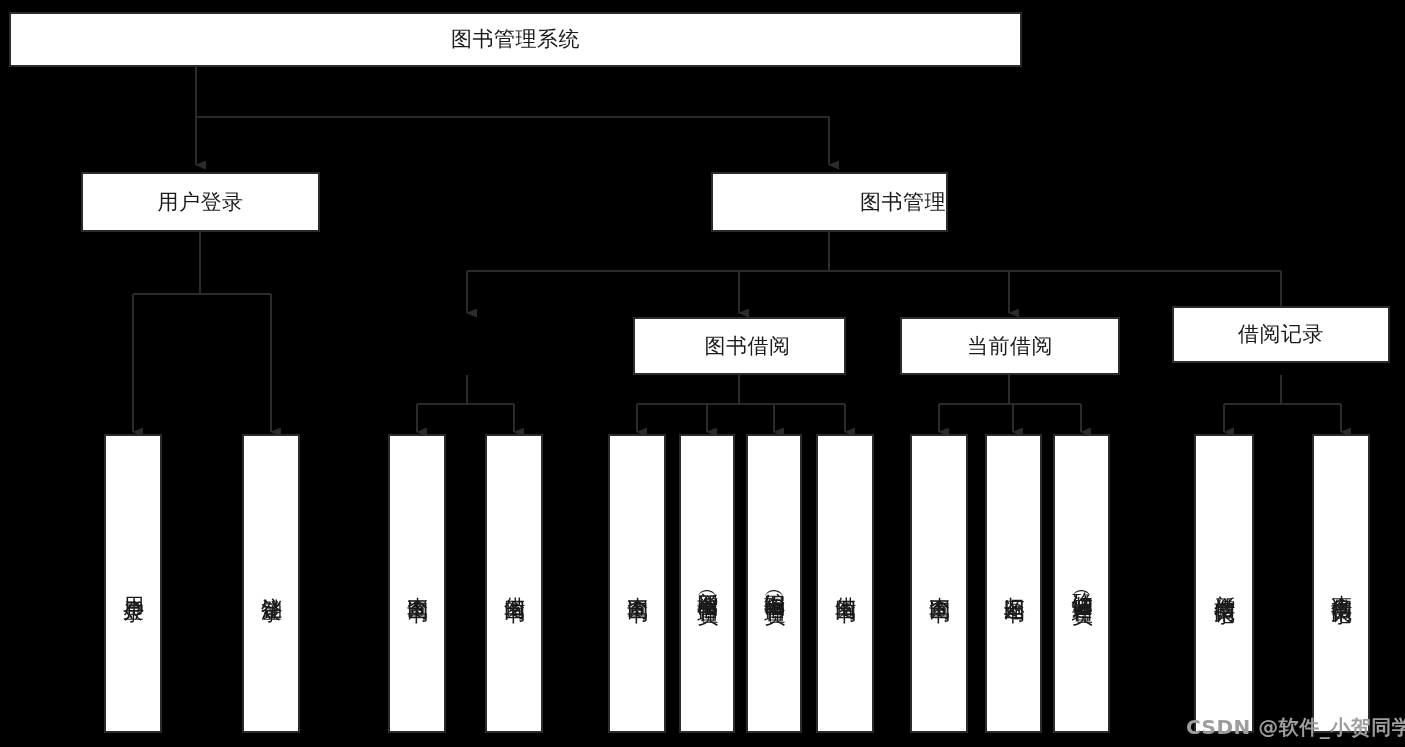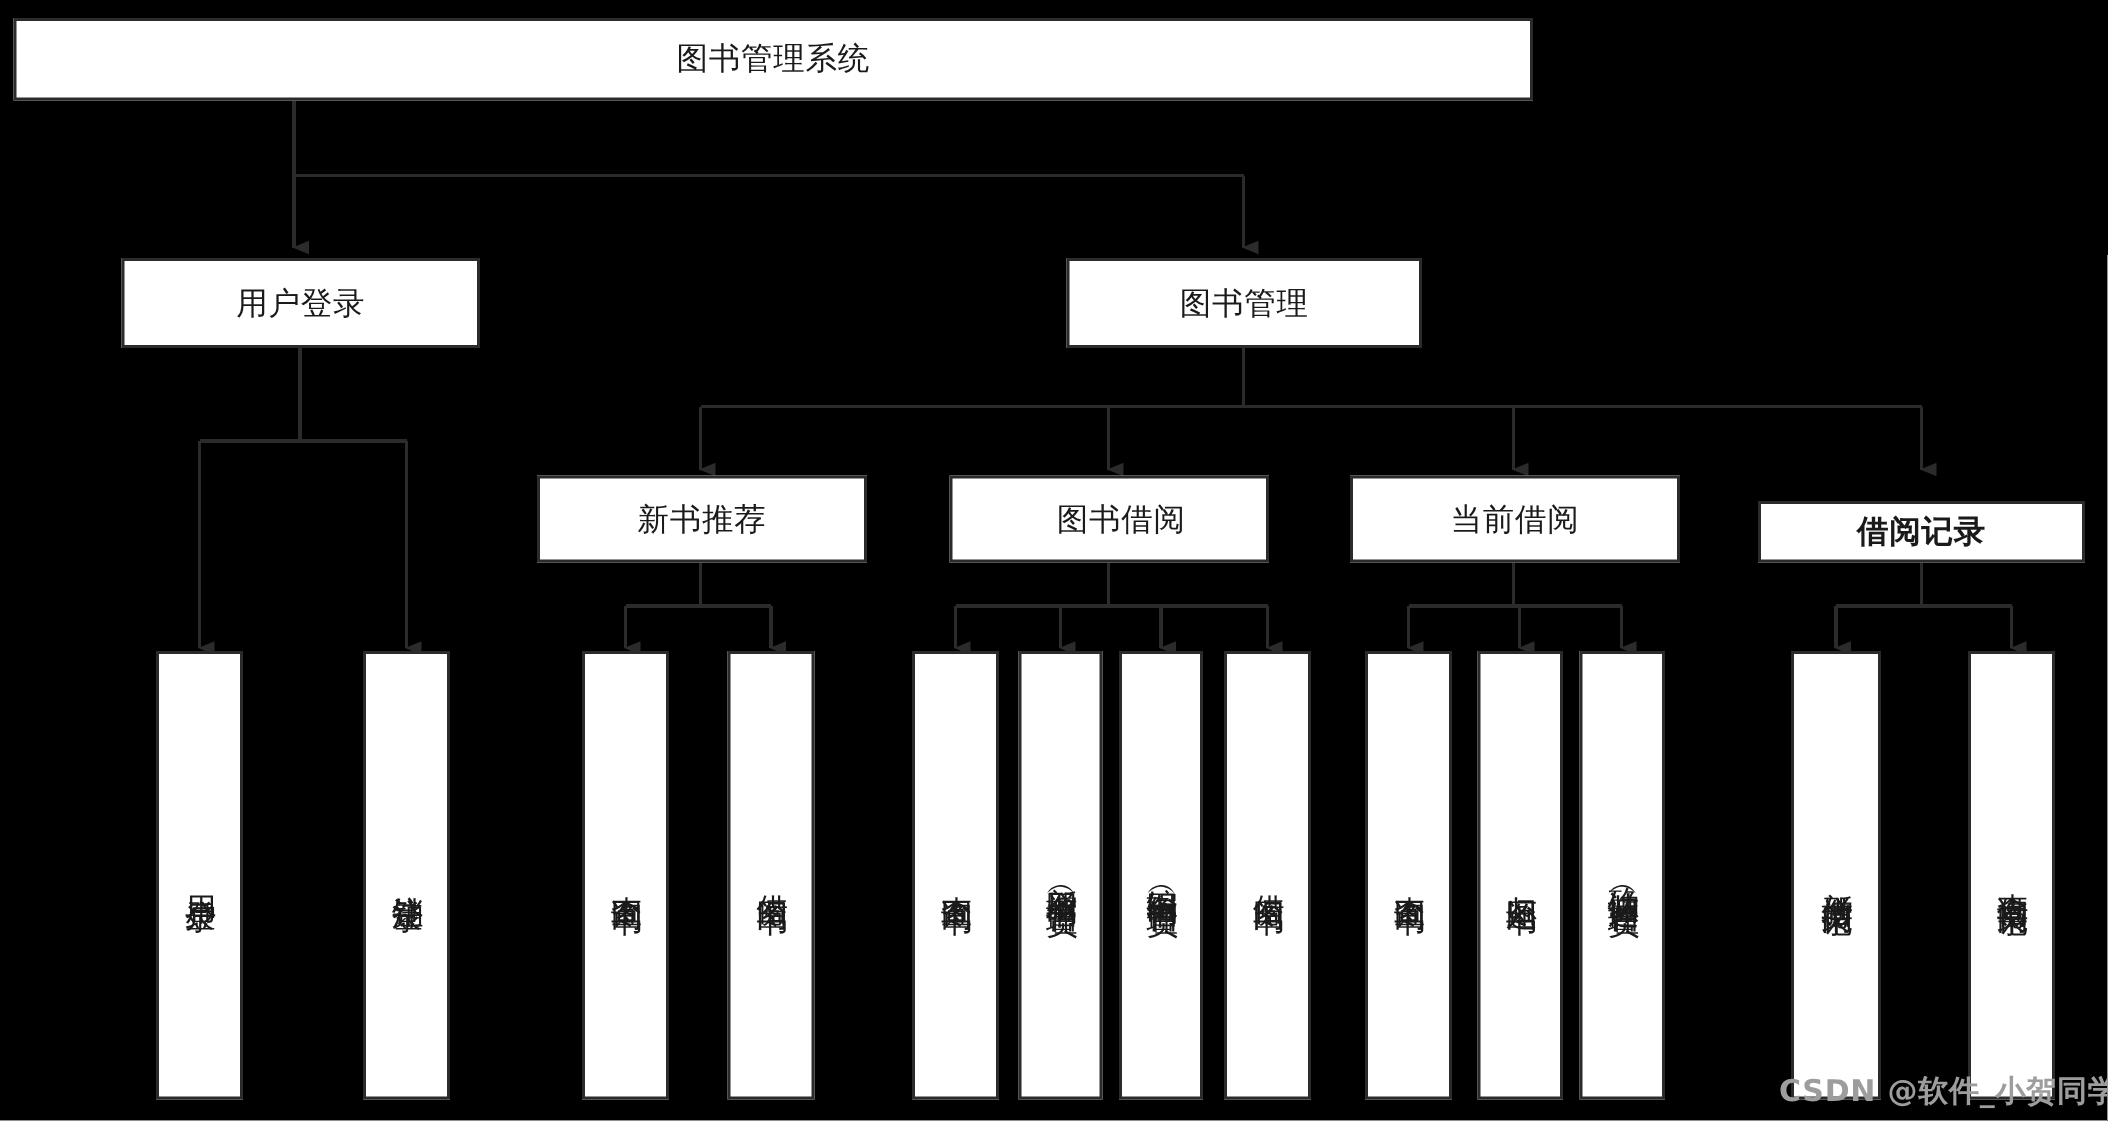--- a/index.html
+++ b/index.html
@@ -121,34 +121,31 @@
     </g>
   </svg>
 
   <div class="node-box" style="left:9px; top:12px; width:1013px; height:55px;">
     <span class="node-label-h">图书管理系统</span>
   </div>
 
   <div class="node-box" style="left:81px; top:172px; width:239px; height:60px;">
     <span class="node-label-h">用户登录</span>
   </div>
-  <div class="node-box" style="left:711px; top:172px; width:237px; height:60px;">
+  <div class="node-box" style="left:711px; top:172px; width:237px; height:60px;justify-content:flex-end;">
     <span class="node-label-h">图书管理</span>
   </div>
 
-  <div class="node-box" style="left:358px; top:317px; width:220px; height:58px;">
-    <span class="node-label-h">新书推荐</span>
-  </div>
   <div class="node-box" style="left:633px; top:317px; width:213px; height:58px;padding-left:16px;">
     <span class="node-label-h">图书借阅</span>
   </div>
   <div class="node-box" style="left:900px; top:317px; width:220px; height:58px;">
     <span class="node-label-h">当前借阅</span>
   </div>
-  <div class="node-box" style="left:1172px; top:334px; width:218px; height:41px;font-weight:bold;">
+  <div class="node-box" style="left:1172px; top:306px; width:218px; height:57px;">
     <span class="node-label-h">借阅记录</span>
   </div>
 
   <div class="node-box" style="left:104px; top:434px; width:58px; height:299px;">
     <span class="node-label-v">用户登录</span>
   </div>
   <div class="node-box" style="left:242px; top:434px; width:58px; height:299px;">
     <span class="node-label-v">注销登录</span>
   </div>
 

